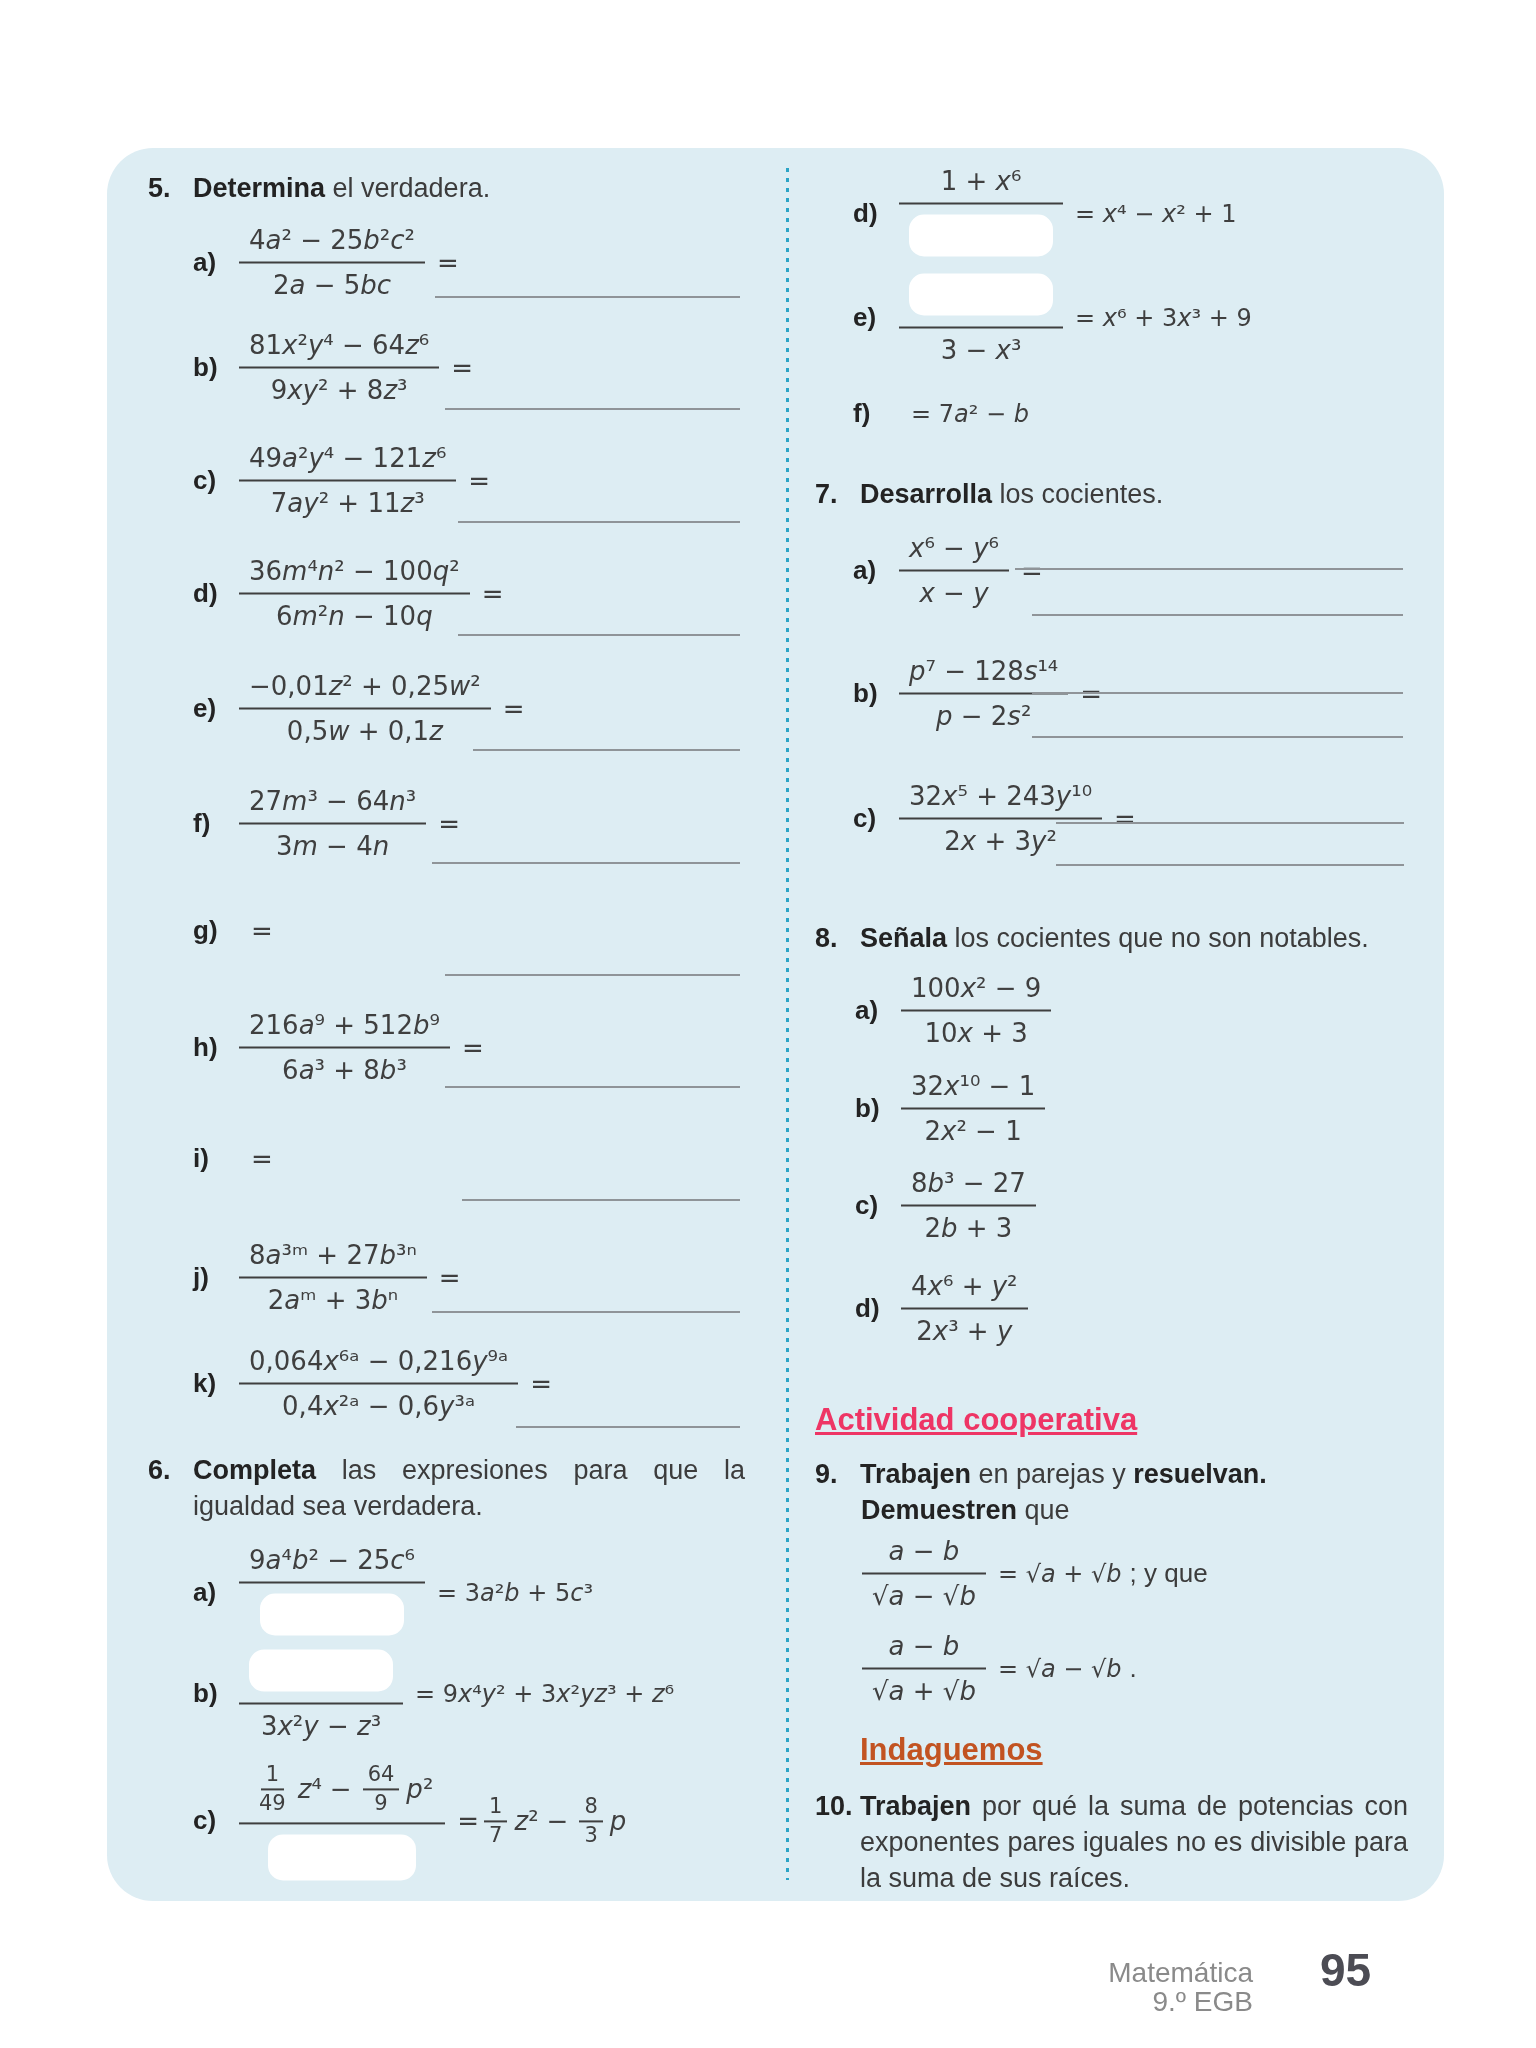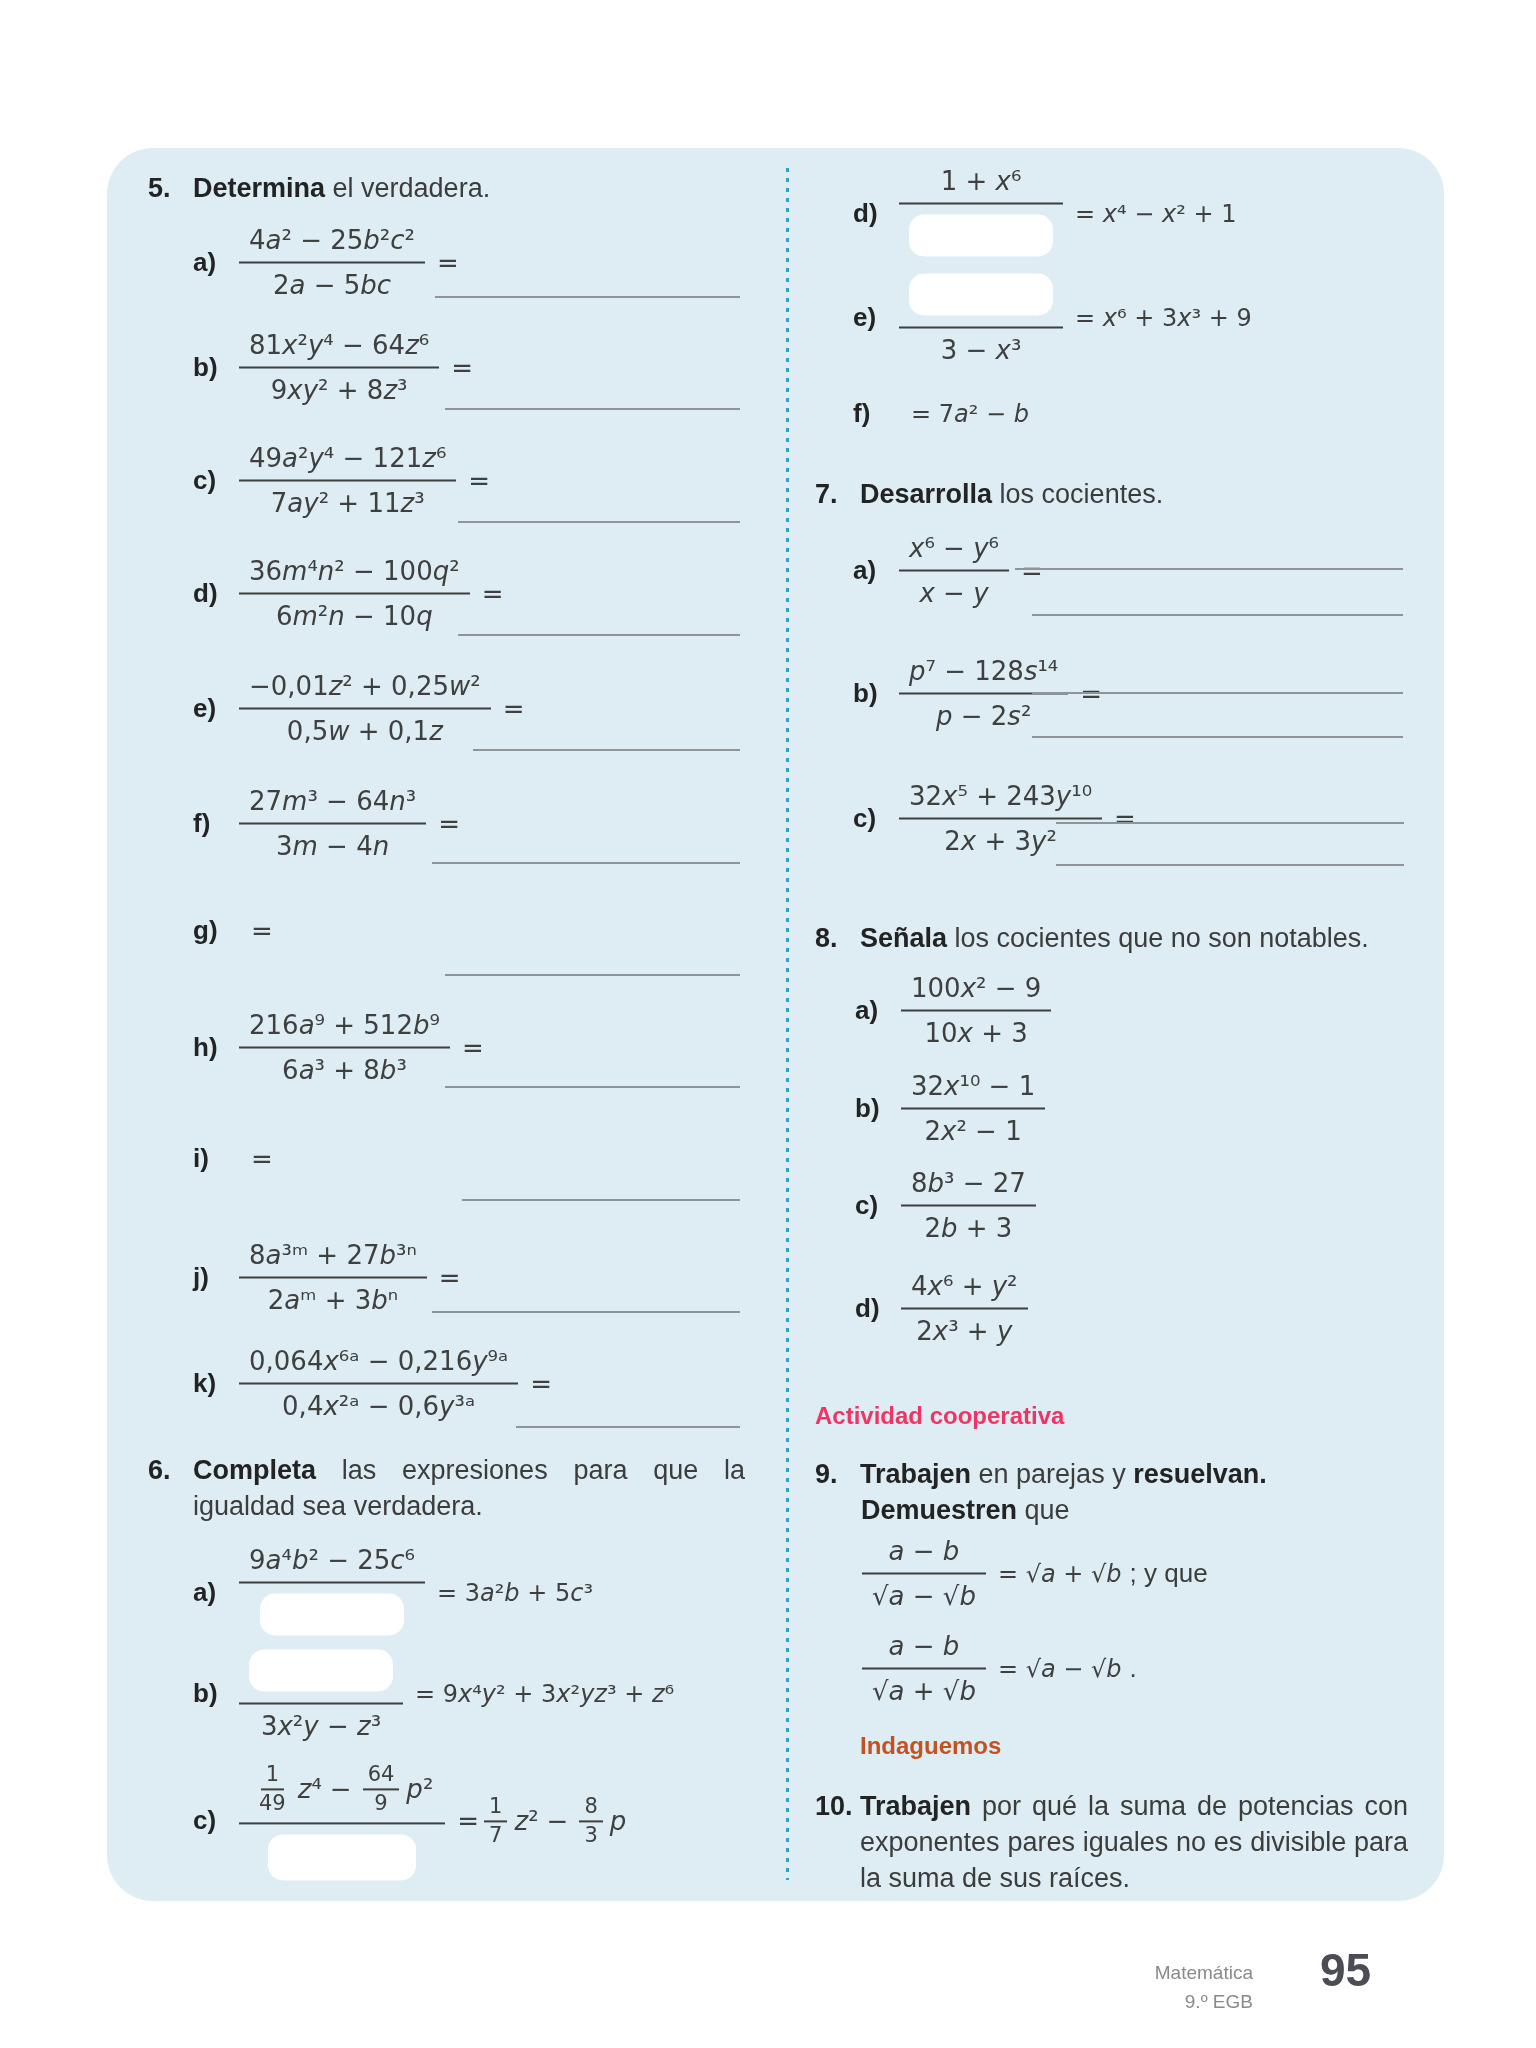--- a/index.html
+++ b/index.html
@@ -7,21 +7,21 @@
           font-family:"Liberation Sans",sans-serif; color:#3c3c3c; overflow:hidden; }
   .panel { position:absolute; left:107px; top:148px; width:1337px; height:1753px;
            background:#ddedf3; border-radius:46px; }
   .divider { position:absolute; left:786px; top:168px; width:3px; height:1712px;
              background-image:repeating-linear-gradient(to bottom,#2ba4c6 0 4px,transparent 4px 10px); }
   .head { position:absolute; display:flex; font-size:27px; line-height:36px; color:#3c3c3c; }
   .head b { color:#232323; }
   .hnum { font-weight:bold; color:#232323; width:45px; flex:none; }
   .htext { display:inline; }
   .para { display:inline-block; text-align:justify; }
-  .sec-title { position:absolute; font-size:24px; font-weight:bold; }
+  .sec-title { position:absolute; font-size:31px; font-weight:bold;text-decoration:underline; }
   .pink { color:#ee3565; }
   .orange { color:#c25321;margin-left:45px; }
   .row { position:absolute; display:flex; align-items:center; transform:translateY(-50%); }
   .lbl { font-weight:bold; color:#232323; font-size:26px; width:46px; flex:none; }
   .frac { display:inline-block; text-align:center; font-size:26px; color:#3f3f3f;
           font-family:"DejaVu Sans",sans-serif; }
   .frac .num { display:block; padding:3px 10px 7px; border-bottom:2px solid #3f3f3f; }
   .frac .den { display:block; padding:6px 10px 3px; }
   .eq { margin-left:12px; font-size:26px; color:#3f3f3f; font-family:"DejaVu Sans",sans-serif; }
   .rhs { margin-left:12px; font-size:24px; color:#3f3f3f; white-space:nowrap;
@@ -31,21 +31,21 @@
   .wbox { display:block; width:144px; height:42px; background:#ffffff; border-radius:15px; margin:4px auto; }
   .wbox-lg { width:148px; height:46px; }
   .nrow { display:inline-flex; align-items:center; }
   .mf { display:inline-flex; flex-direction:column; align-items:center; font-size:21px;
         line-height:1.1; margin:0 5px; font-family:"DejaVu Sans",sans-serif; color:#3f3f3f; }
   .mf .mn { border-bottom:2px solid #3f3f3f; padding:0 5px 2px; }
   .mf .md { padding:2px 5px 0; }
   .mv { font-size:26px; margin:0 2px; font-family:"DejaVu Sans",sans-serif; color:#3f3f3f; }
   .mop { font-size:26px; margin:0 6px; font-family:"DejaVu Sans",sans-serif; color:#3f3f3f; }
   .footer-meta { position:absolute; right:283px; top:1958px; text-align:right;
-                 font-size:19px; line-height:29px; color:#8a8a8a;margin-left:10px; }
+                 font-size:28px; line-height:29px; color:#8a8a8a;margin-left:10px; }
   .footer-page { position:absolute; left:1320px; top:1943px; font-size:46px;
                  font-weight:bold; color:#4c4c54; }
   i { font-style:italic; }
 </style>
 </head>
 <body>
 
 <div class="page">
   <div class="panel"></div>
   <div class="divider"></div>

